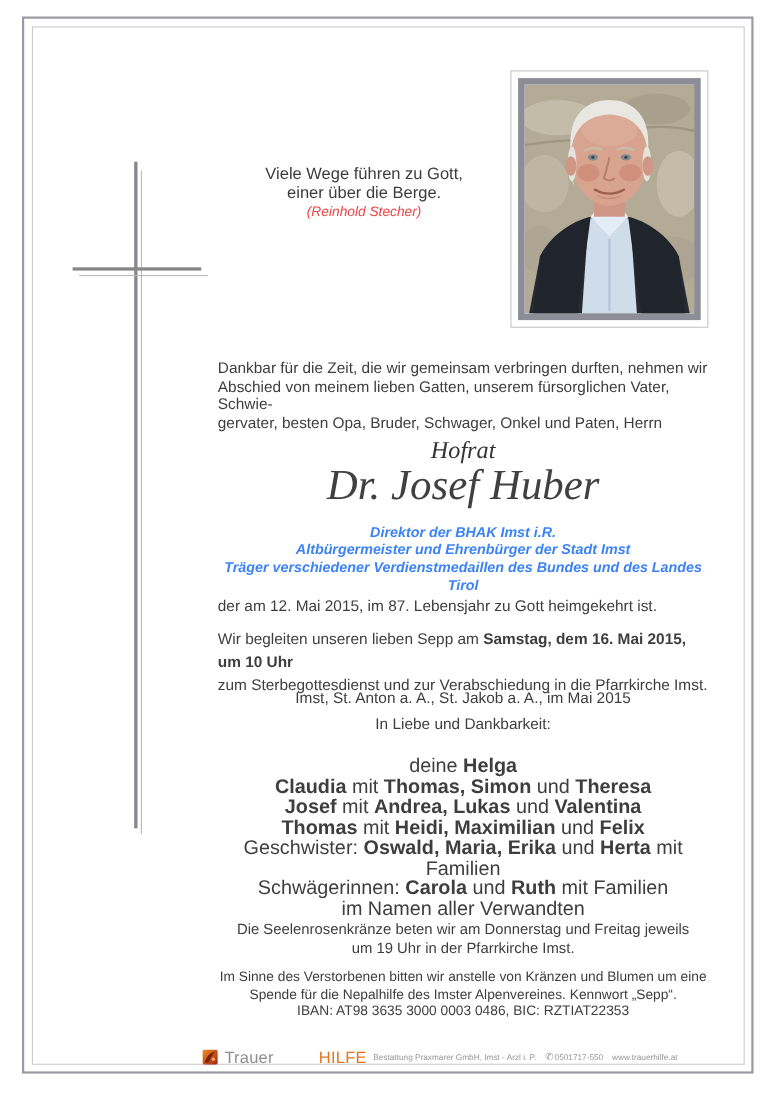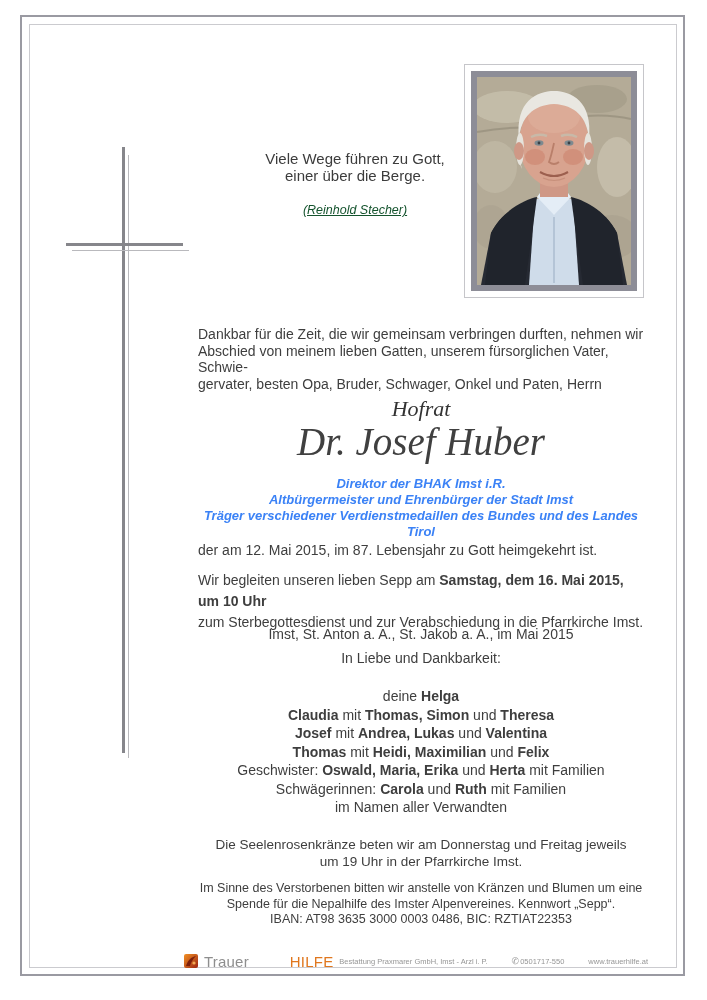--- a/index.html
+++ b/index.html
@@ -11,45 +11,45 @@
   .abs{position:absolute;}
   
   .frame-outer{left:20px;top:15px;width:665px;height:961px;border:2px solid #9a9aa2;box-sizing:border-box;}
   .frame-inner{left:29px;top:24px;width:648px;height:944px;border:1px solid #cbcbcf;box-sizing:border-box;}
   
   .cross-v-dark{left:122px;top:147px;width:3px;height:606px;background:#86868b;}
   .cross-v-light{left:128px;top:155px;width:1px;height:603px;background:#b9b9bd;}
   .cross-h-dark{left:66px;top:243px;width:117px;height:3px;background:#86868b;}
   .cross-h-light{left:72px;top:250px;width:117px;height:1px;background:#b9b9bd;}
   
-  .quote{left:212px;top:151px;width:286px;text-align:center;font-size:15px;line-height:16.5px;color:#3c3c3c;}
-  .quote .attrib{font-style:italic;font-size:12.5px;margin-top:18px;color:#14532d;text-decoration:underline;}
+  .quote{left:188px;top:151px;width:286px;text-align:center;font-size:15px;line-height:16.5px;color:#3c3c3c;}
+  .quote .attrib{font-style:italic;font-size:12.5px;margin-top:0;color:#ef4444;}
   
   .photo{left:464px;top:64px;background:#ffffff;border:1px solid #c6c6ca;padding:6px;}
   .photo-frame{border:6px solid #8d8d97;font-size:0;line-height:0;}
   
   .col{left:198px;width:446px;}
   .intro{top:326px;font-size:14px;line-height:16.5px;}
   .honorific{top:396px;text-align:center;font-family:"Liberation Serif",serif;font-style:italic;font-size:22px;color:#333;}
   .name{top:419px;text-align:center;font-family:"Liberation Serif",serif;font-style:italic;font-size:39px;color:#404040;}
   .titles{top:476px;text-align:center;font-style:italic;font-weight:bold;font-size:13px;line-height:16px;color:#3b82f6;}
   .death{top:542px;font-size:14px;}
   .service{top:570px;font-size:14px;line-height:21px;}
   .place{top:626px;text-align:center;font-size:14px;}
   .inlove{top:650px;text-align:center;font-size:14px;}
-  .mourners{top:687px;text-align:center;font-size:14px;line-height:18.5px;}
+  .mourners{top:687px;text-align:center;font-size:18px;line-height:18.5px;}
   .rosary{top:836px;text-align:center;font-size:13.5px;line-height:17px;}
   .donation{top:881px;text-align:center;font-size:12.5px;line-height:15.5px;}
   .b{font-weight:bold;}
   
   .footer{left:184px;top:951px;height:20px;display:flex;align-items:center;gap:6px;white-space:nowrap;}
   .brand{font-size:15px;letter-spacing:0.2px;}
   .brand .trauer{color:#8e8e8e;}
   .brand .hilfe{color:#e0771e;margin-left:41px;}
-  .footer-small{font-size:7.5px;color:#969696;display:flex;align-items:center;gap:24px;}
+  .footer-small{font-size:7.5px;color:#969696;display:flex;align-items:center;gap:8px;}
   .phone-glyph{font-size:9px;margin-right:1px;}
 </style>
 </head>
 <body>
 
 <div class="abs frame-outer"></div>
 <div class="abs frame-inner"></div>
 
 <div>
   <div class="abs cross-v-dark"></div>

